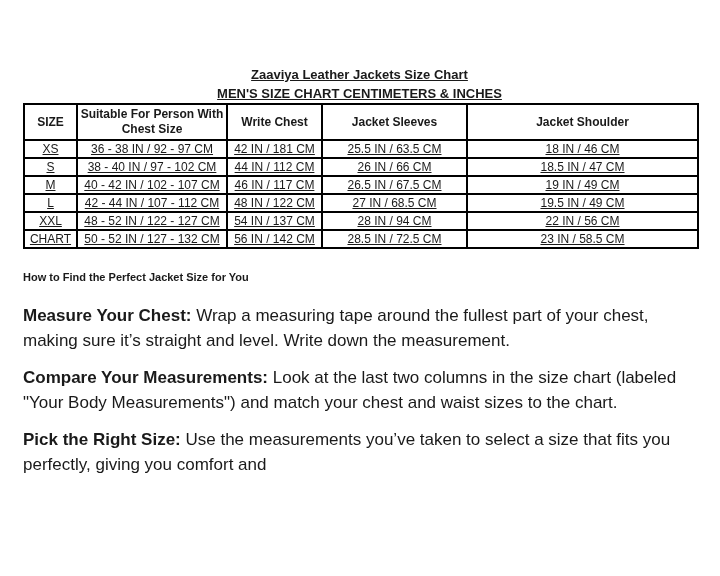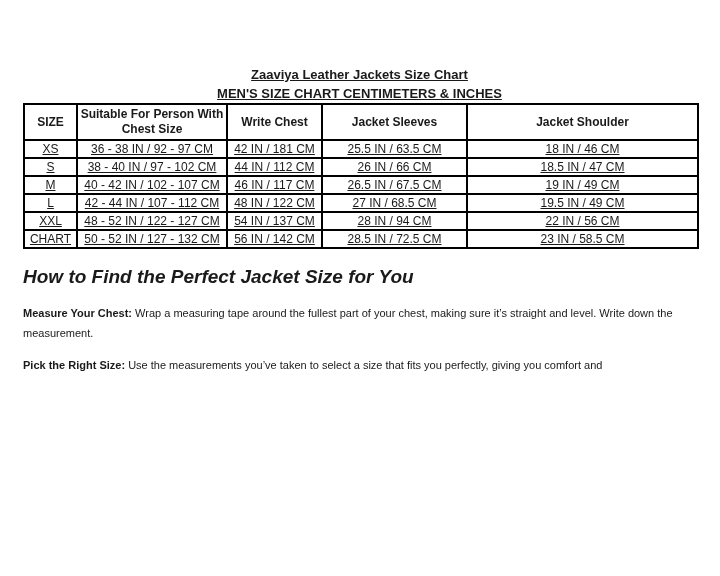--- a/index.html
+++ b/index.html
@@ -58,29 +58,28 @@
     font-size: 12px;
     font-weight: normal;
     height: 16px;
     line-height: 16px;
     text-decoration: underline;
   }
   .guide {
     margin-top: 20px;
   }
   .guide-heading {
-    font-size: 19px;
+    font-size: 11px;
     font-weight: bold;
     line-height: 16px;
     margin: 0 0 18px 0;
-    font-style: italic;
   }
   .step {
-    font-size: 11px;
-    line-height: 20px;
+    font-size: 17px;
+    line-height: 25px;
     margin: 0 0 12px 0;
   }
   .step b {
     font-weight: bold;
   }
 </style>
 </head>
 <body>
 
 <div class="page">
@@ -150,17 +149,18 @@
           <td>28.5 IN / 72.5 CM</td>
           <td>23 IN / 58.5 CM</td>
         </tr>
       </tbody>
   </table>
 
   <div class="guide">
     <p class="guide-heading">How to Find the Perfect Jacket Size for You</p>
     <div>
         <p class="step"><b>Measure Your Chest:</b> Wrap a measuring tape around the fullest part of your chest, making sure it’s straight and level. Write down the measurement.</p>
+        <p class="step"><b>Compare Your Measurements:</b> Look at the last two columns in the size chart (labeled "Your Body Measurements") and match your chest and waist sizes to the chart.</p>
         <p class="step"><b>Pick the Right Size:</b> Use the measurements you’ve taken to select a size that fits you perfectly, giving you comfort and</p>
       </div>
   </div>
 
 </div>
 
 </body></html>

